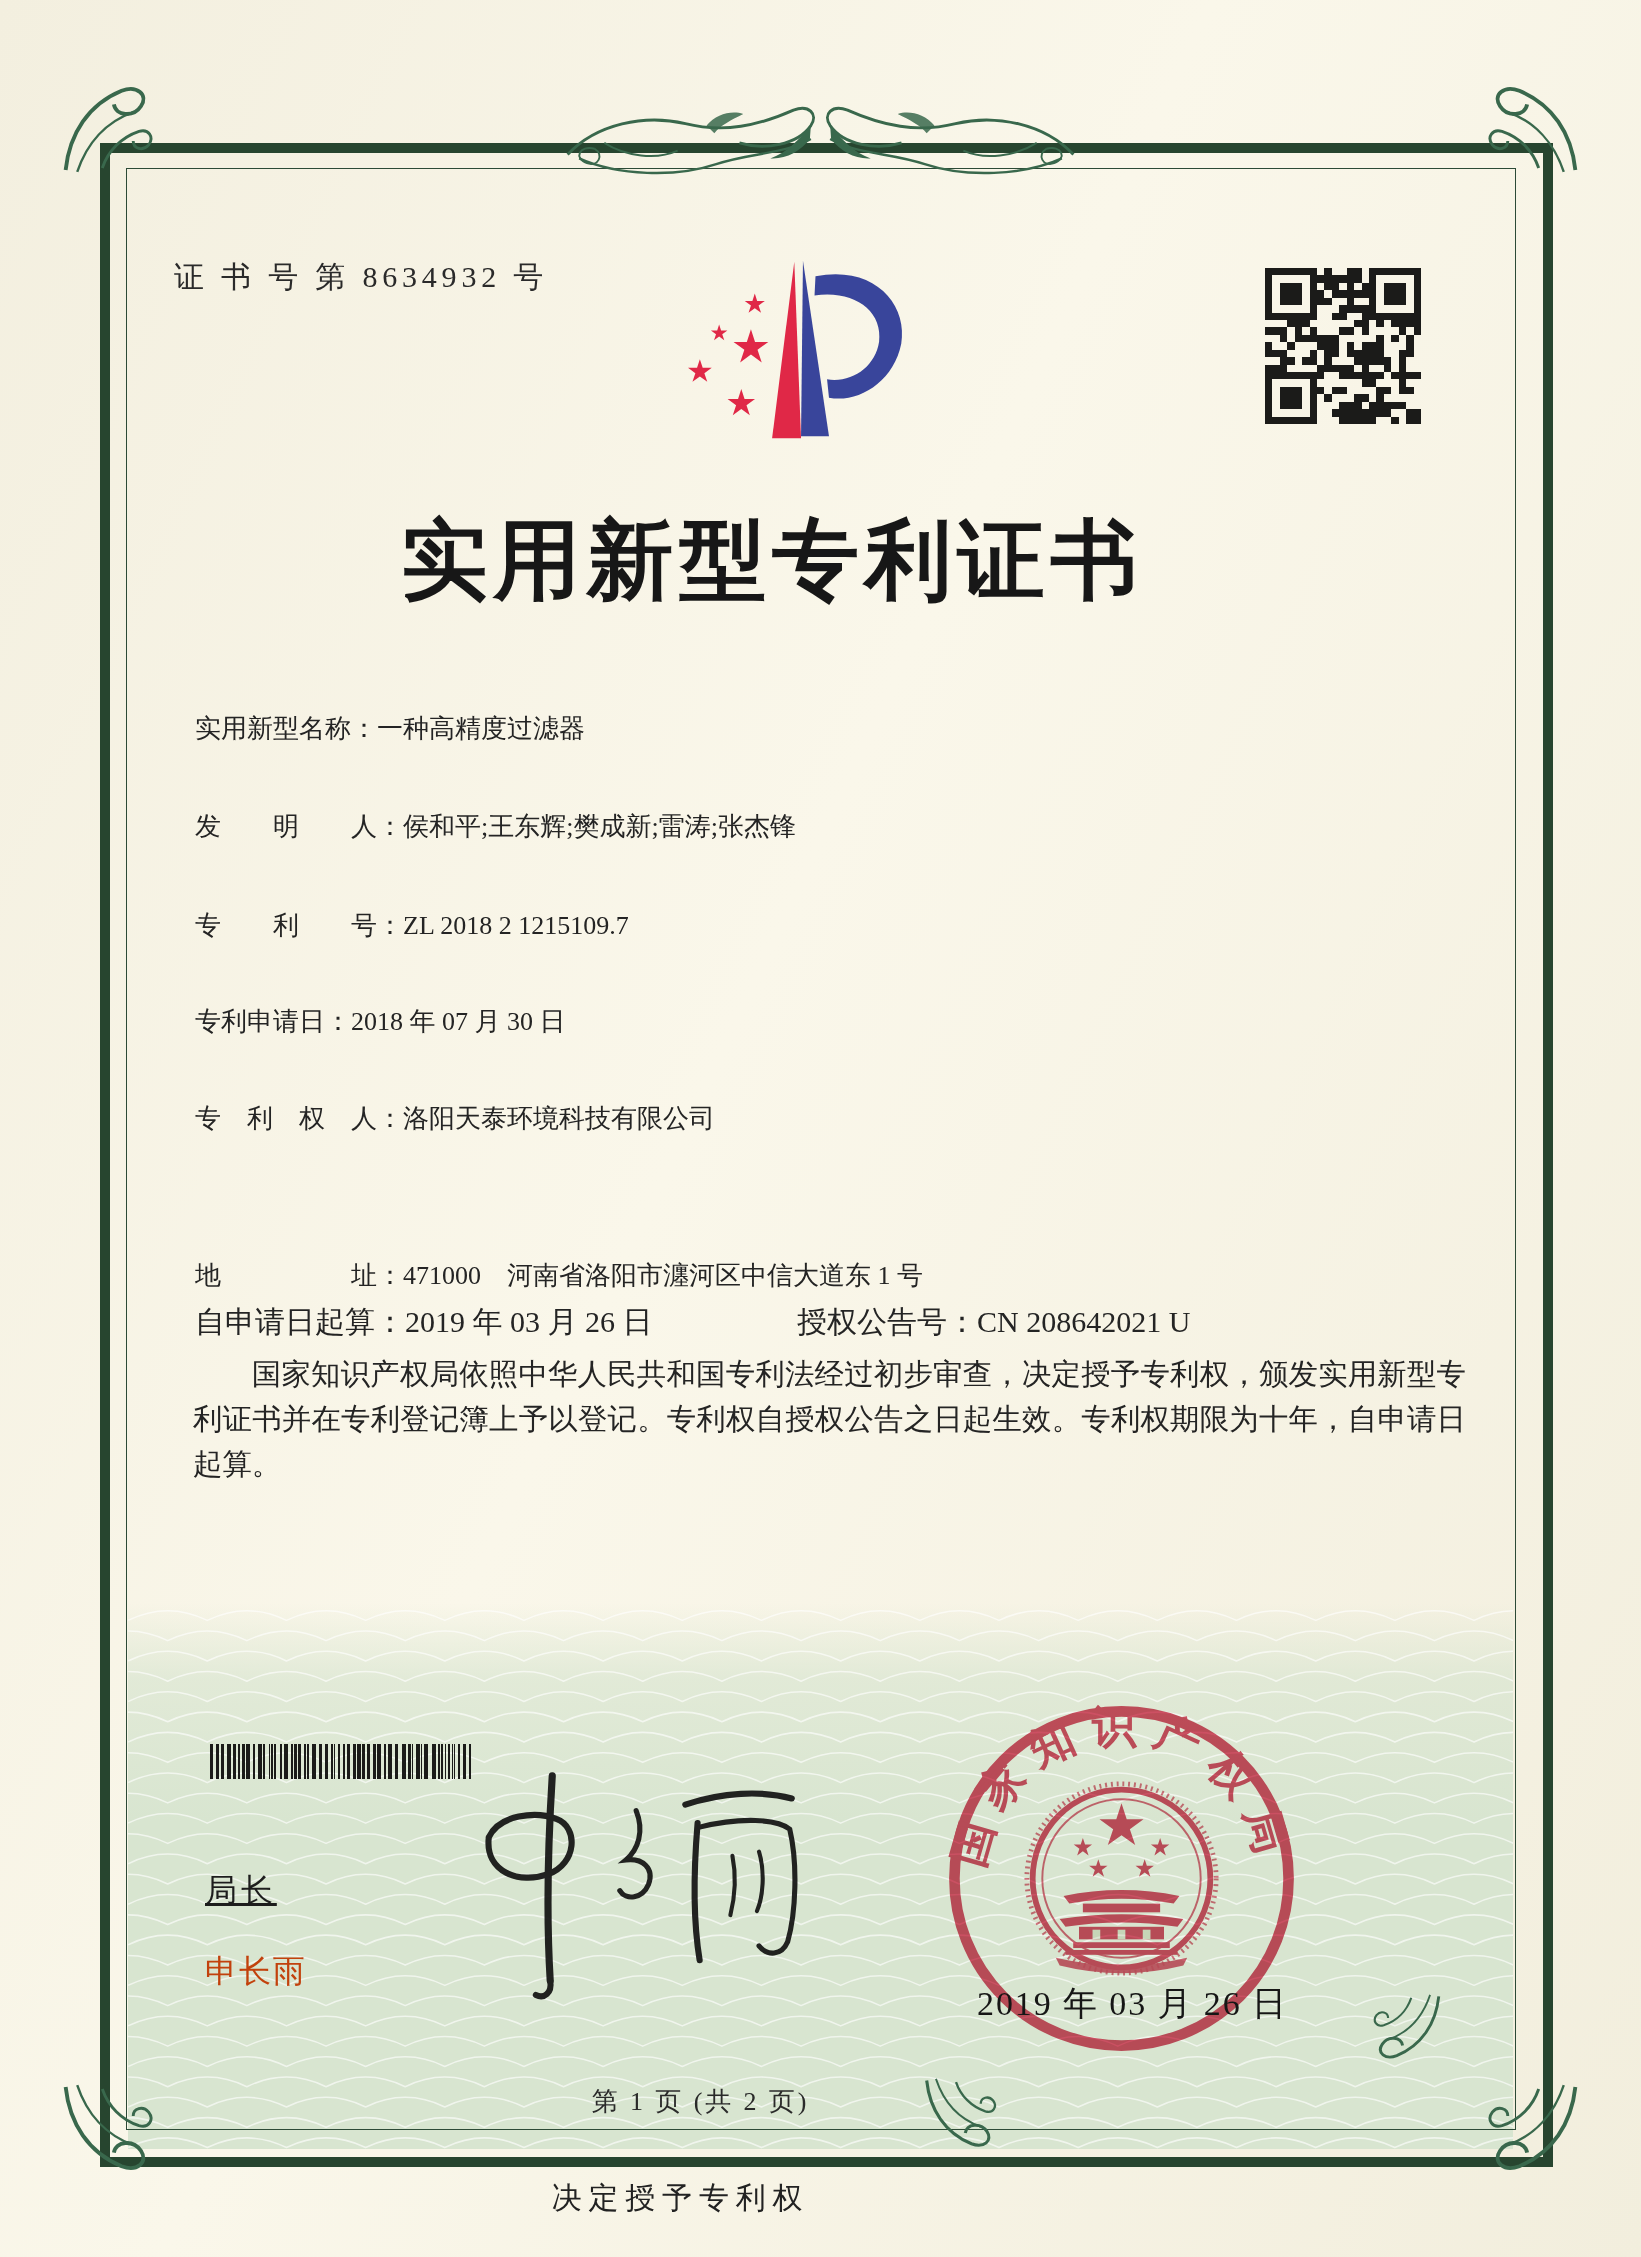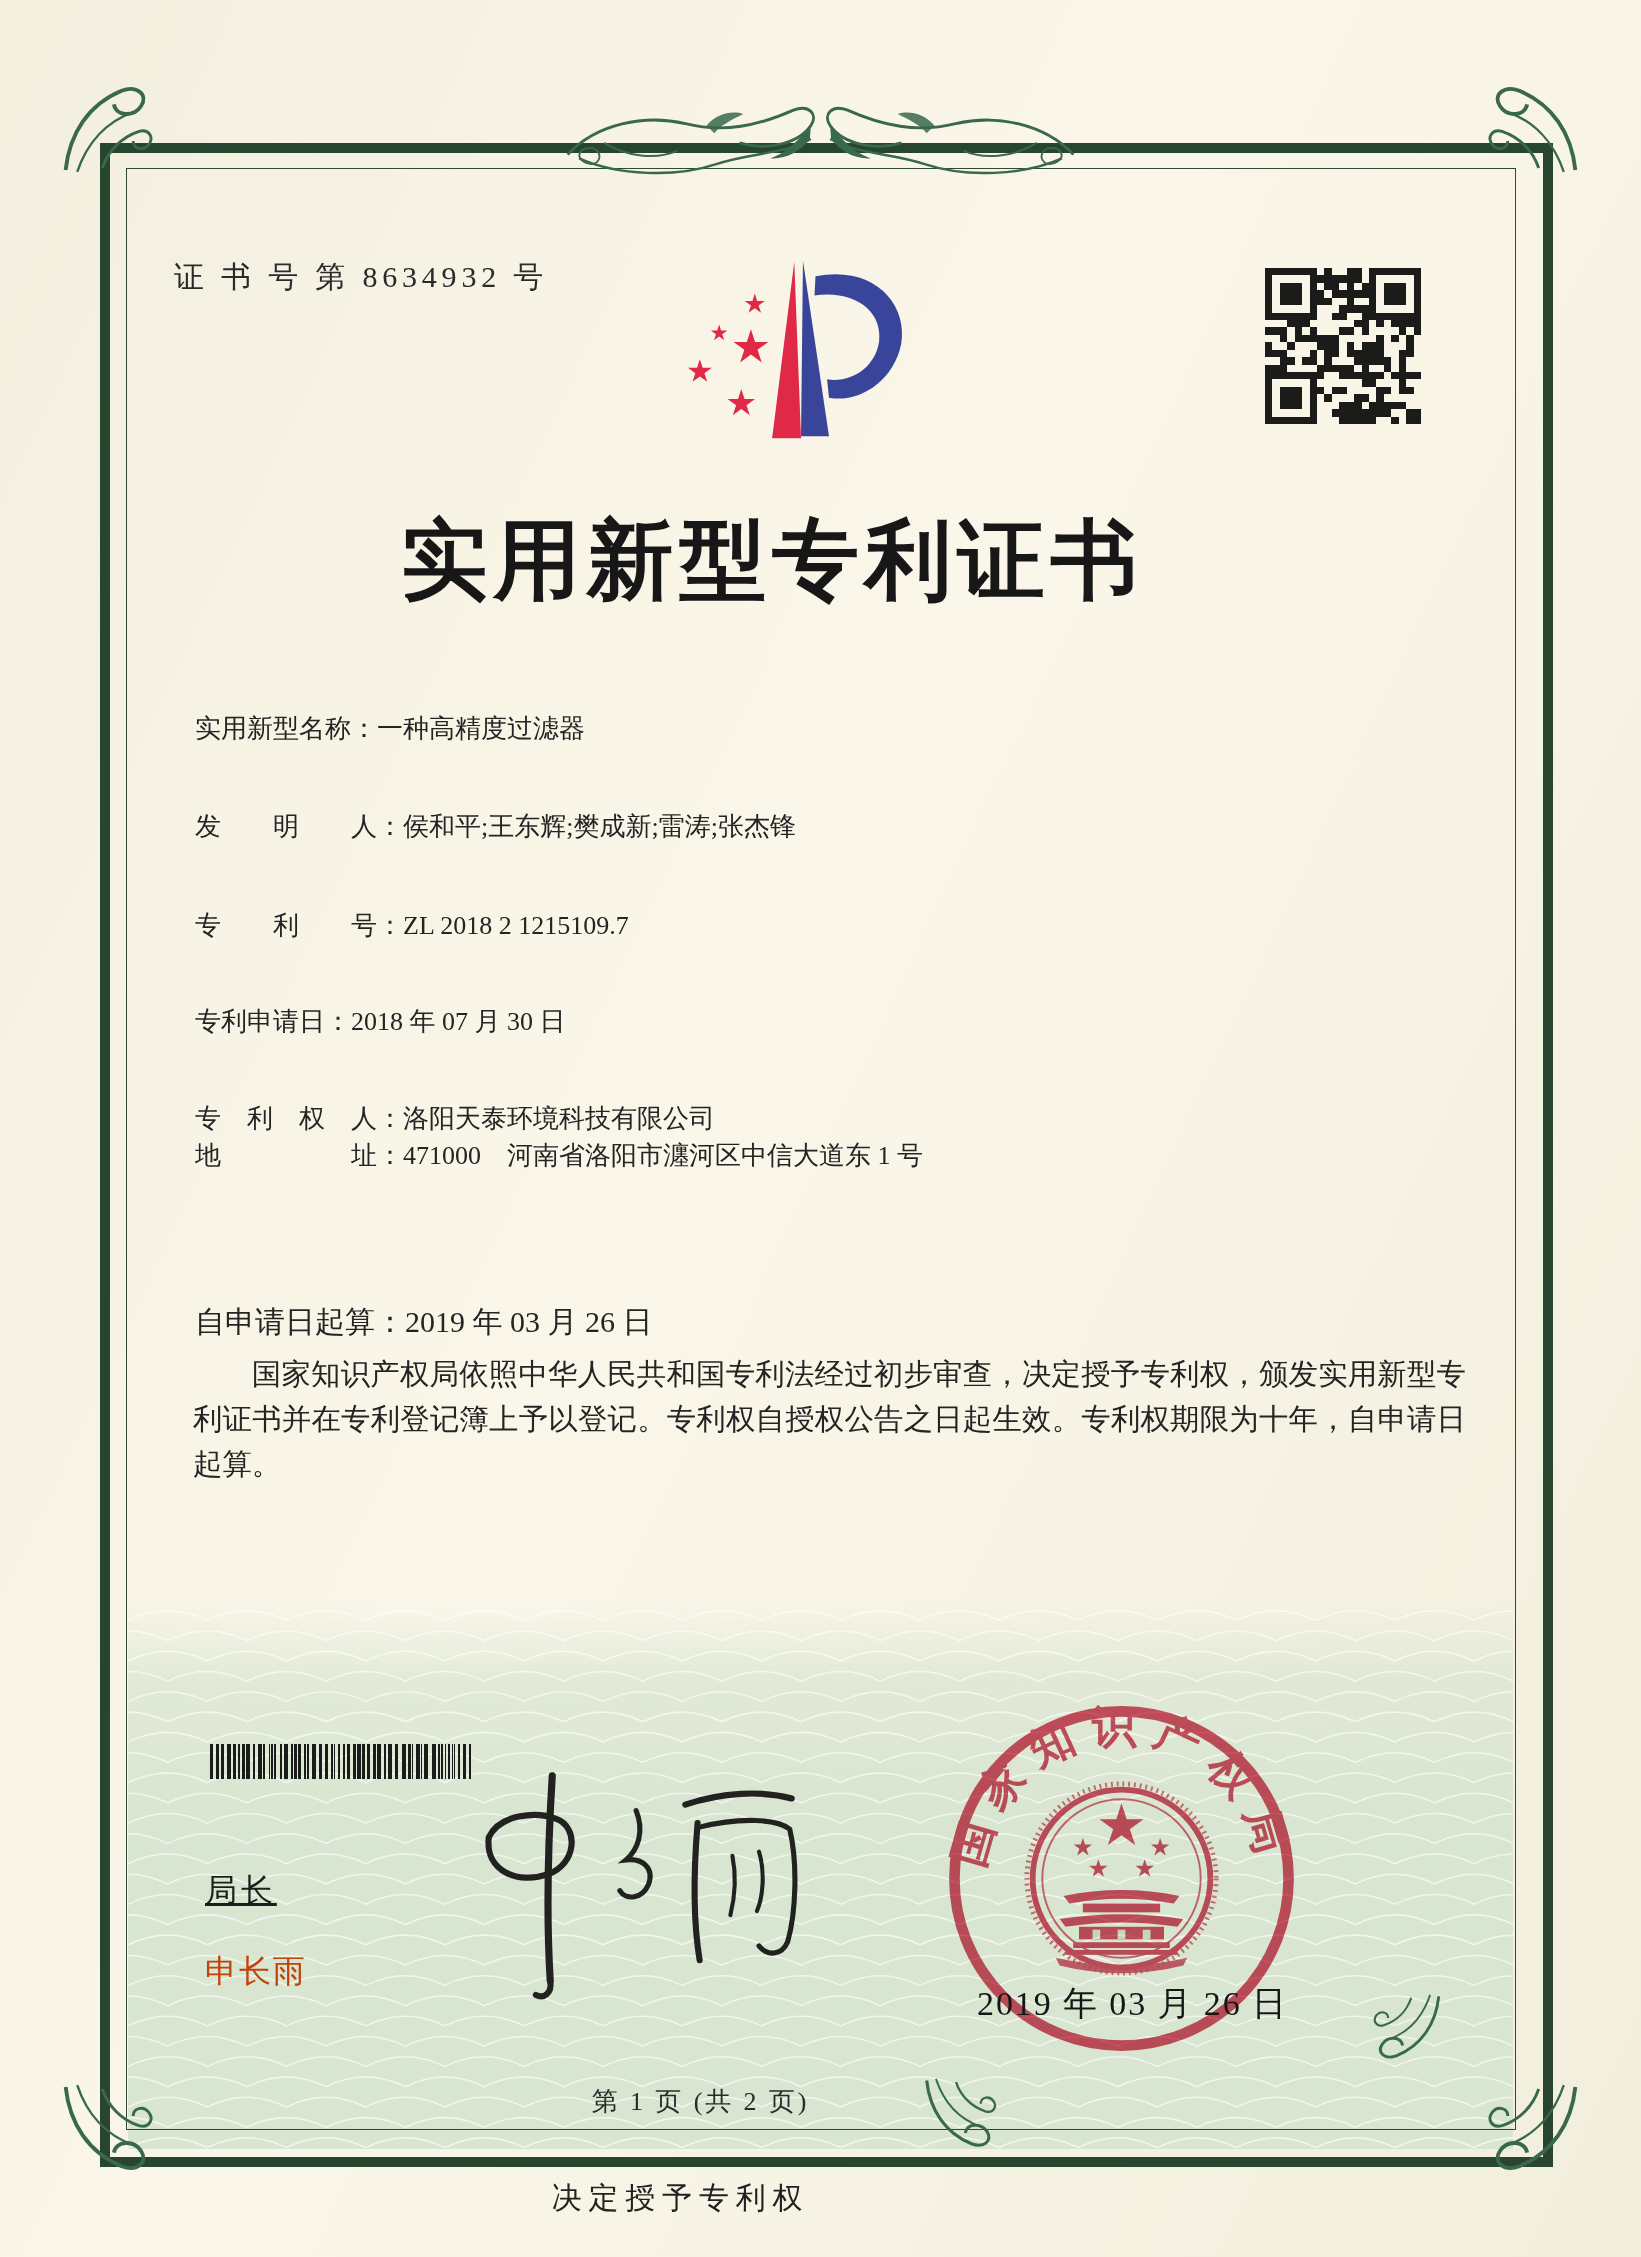--- a/index.html
+++ b/index.html
@@ -14,21 +14,21 @@
     border:1.9px solid #2c4a36;z-index:2;pointer-events:none;}
   
   .band{left:128px;top:1603px;width:1385px;height:546px;overflow:hidden;z-index:1;
     background:linear-gradient(180deg,rgba(216,229,208,0) 0%,rgba(216,229,208,.7) 14%,#d8e5d0 40%);}
   #wave-g path{fill:none;stroke:rgba(255,255,255,.62);stroke-width:1.6;}
   .cert-no{left:174px;top:257px;font-size:30px;letter-spacing:4.8px;color:#2a2a2a;z-index:4;}
   .title{left:77px;top:502px;width:1390px;text-align:center;font-size:87px;font-weight:bold;
     letter-spacing:5.8px;color:#171717;z-index:4;}
   .field-row{left:195px;width:1274px;font-size:26px;color:#242424;z-index:4;white-space:nowrap;}
   .row-0{top:711px;} .row-1{top:809px;} .row-2{top:908px;}
-  .row-3{top:1004px;} .row-4{top:1101px;} .row-5{top:1138px;}
+  .row-3{top:1004px;} .row-4{top:1101px;} .row-5{top:1258px;}
   .grant-row{left:195px;top:1302px;width:1274px;font-size:30px;color:#242424;z-index:4;}
   .grant-no{position:absolute;left:602px;top:0;white-space:nowrap;}
   .paras{left:193px;top:1352px;width:1273px;font-size:29.4px;line-height:45px;
     text-align:justify;color:#242424;z-index:4;}
   .paras p{margin:0 0 2.9px 0;text-indent:2em;}
   #barcode{left:210px;top:1744px;width:398px;height:35px;font-size:0;z-index:4;display:flex;align-items:stretch;}
   #barcode span{display:inline-block;height:100%;background:#1b1b19;flex:none;}
   .sig-title{left:205px;top:1869px;font-size:32px;letter-spacing:3.9px;color:#1d1d1d;z-index:4;text-decoration:underline;}
   .sig-name{left:205px;top:1950px;font-size:32px;letter-spacing:1.9px;color:#c2410c;z-index:4;}
   .signature{left:454px;top:1769px;z-index:4;}
@@ -390,20 +390,21 @@
 
 <div class="abs field-row row-0"><span>实用新型名称：</span><span>一种高精度过滤器</span></div>
 <div class="abs field-row row-1"><span>发　　明　　人：</span><span>侯和平;王东辉;樊成新;雷涛;张杰锋</span></div>
 <div class="abs field-row row-2"><span>专　　利　　号：</span><span>ZL 2018 2 1215109.7</span></div>
 <div class="abs field-row row-3"><span>专利申请日：</span><span>2018 年 07 月 30 日</span></div>
 <div class="abs field-row row-4"><span>专　利　权　人：</span><span>洛阳天泰环境科技有限公司</span></div>
 <div class="abs field-row row-5"><span>地　　　　　址：</span><span>471000　河南省洛阳市瀍河区中信大道东 1 号</span></div>
 
 <div class="abs grant-row">
   <span><span>自申请日起算：</span><span>2019 年 03 月 26 日</span></span>
+  <span class="grant-no"><span>授权公告号：</span><span>CN 208642021 U</span></span>
 </div>
 
 <div class="abs paras">
   <p>国家知识产权局依照中华人民共和国专利法经过初步审查，决定授予专利权，颁发实用新型专利证书并在专利登记簿上予以登记。专利权自授权公告之日起生效。专利权期限为十年，自申请日起算。</p>
 </div>
 
 <div class="abs" id="barcode">
     <span style="width: 2.9px; margin-right: 2.9px;"></span>
     <span style="width: 2.9px; margin-right: 1.9px;"></span>
     <span style="width: 3.9px; margin-right: 2.9px;"></span>

